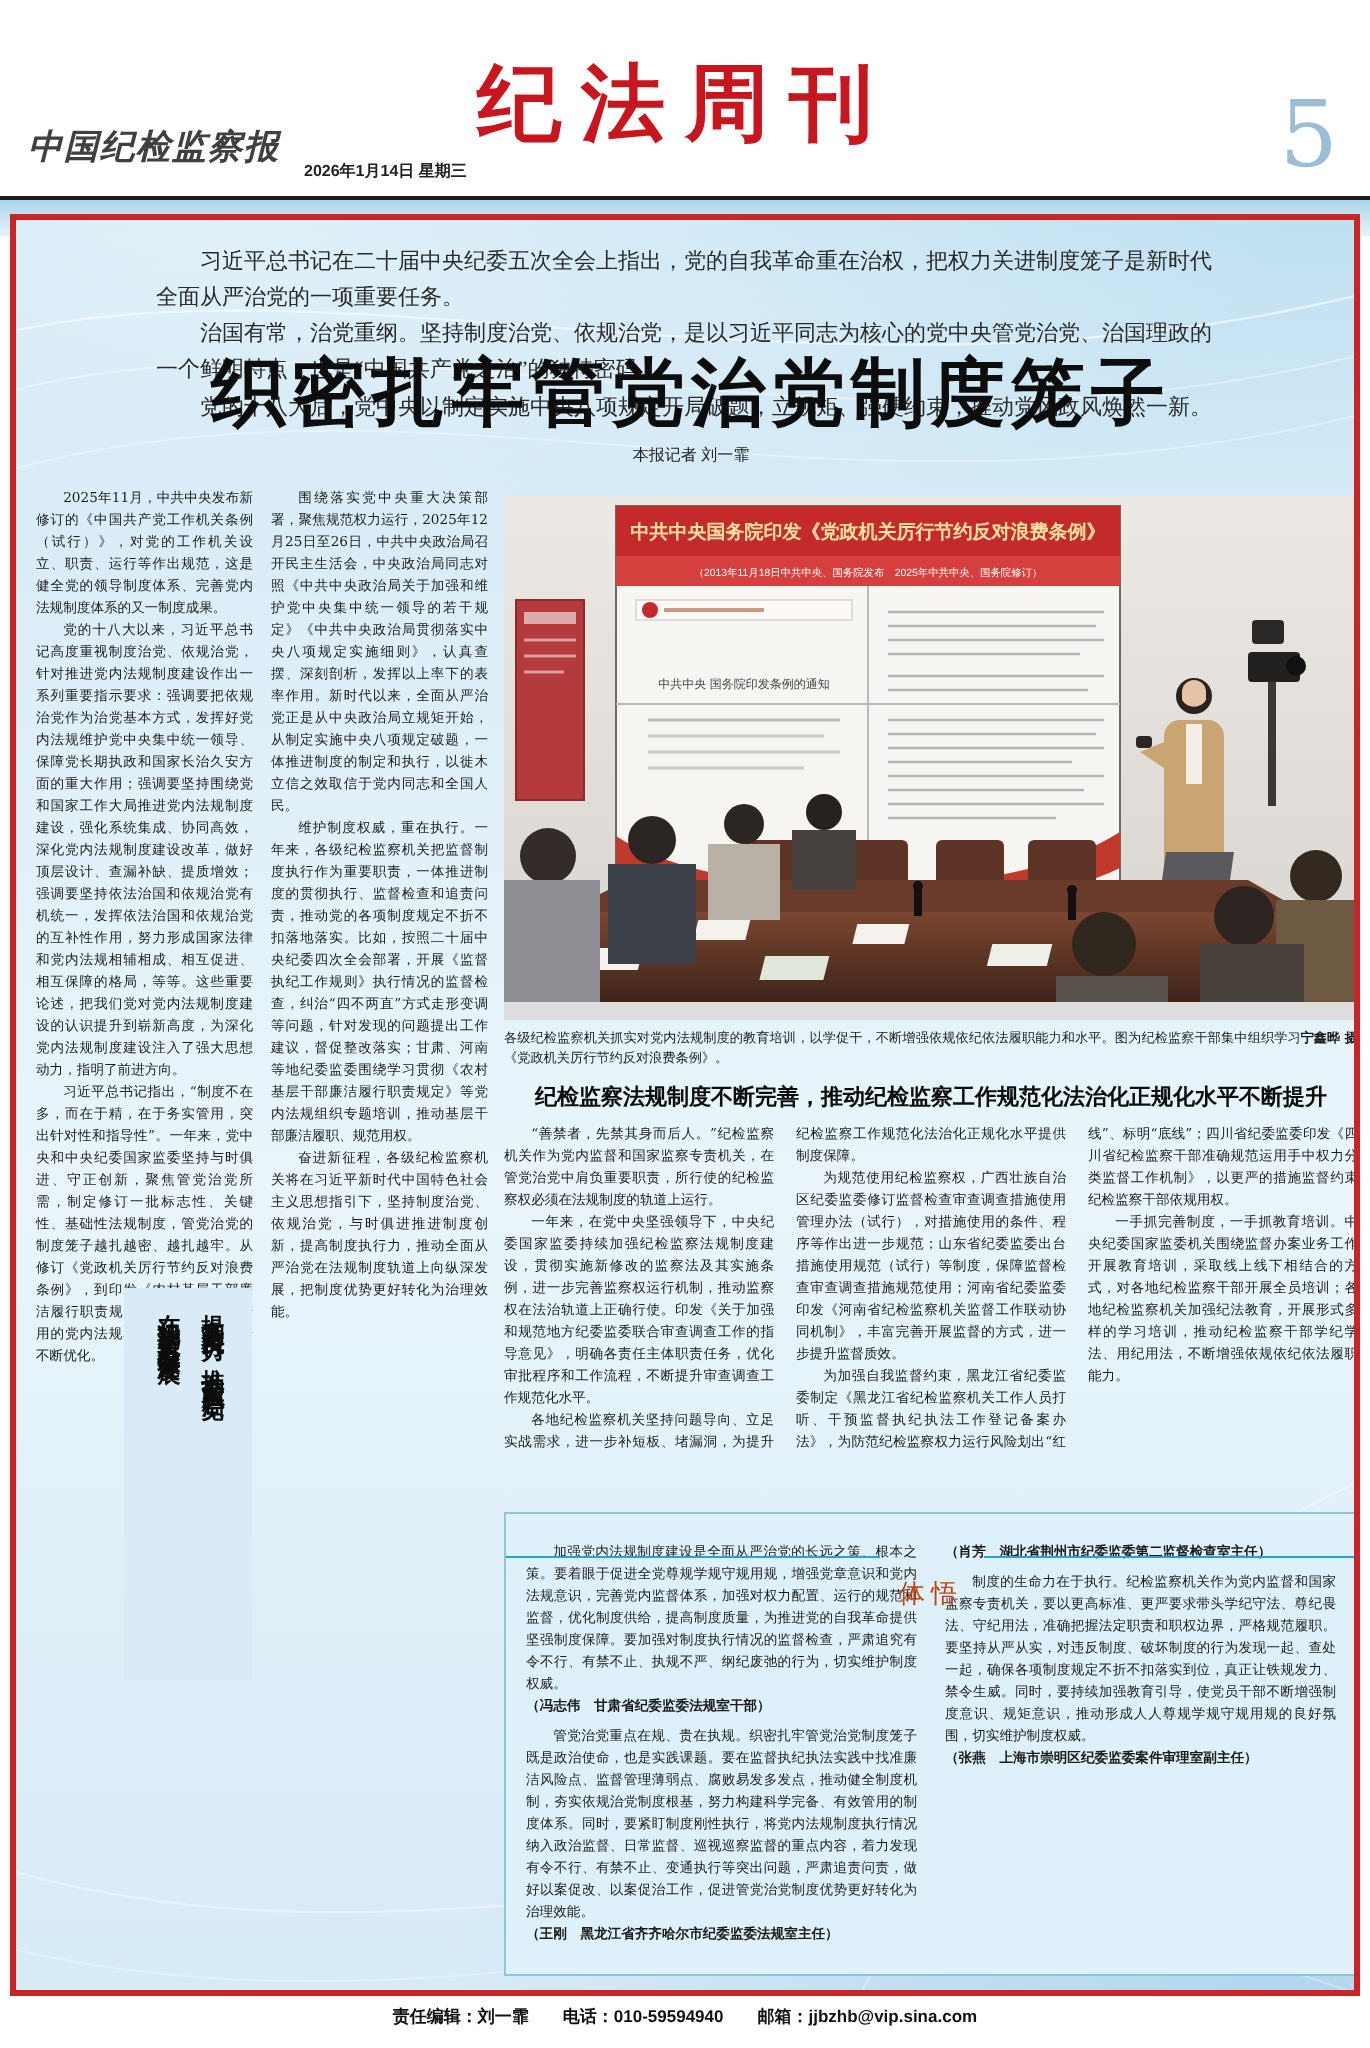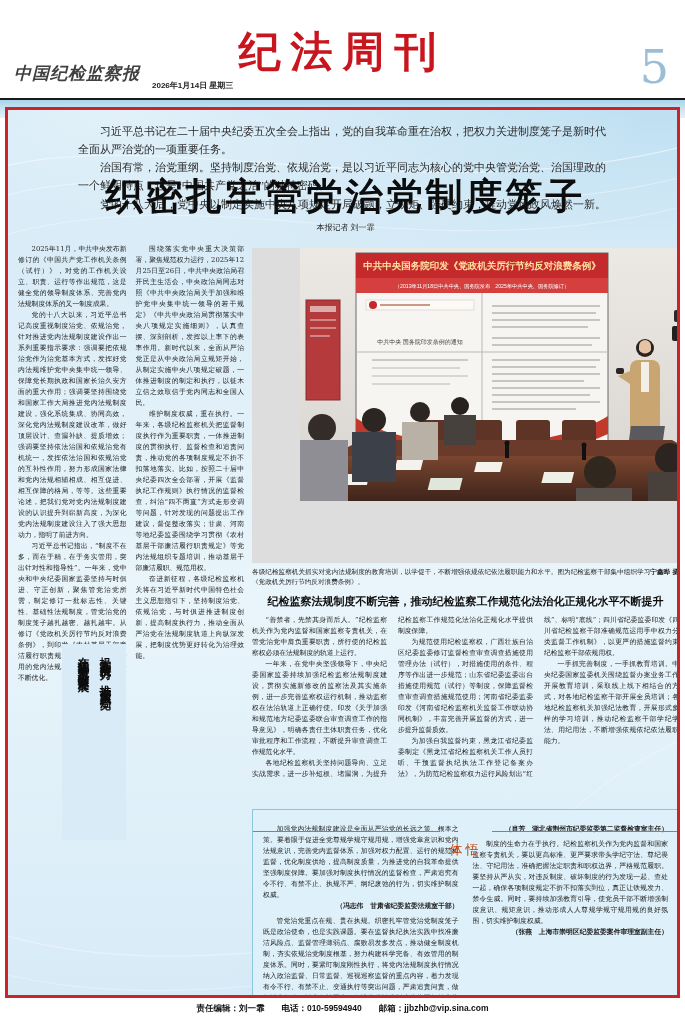--- a/index.html
+++ b/index.html
@@ -52,36 +52,36 @@
     line-height:1.5; margin-bottom:8px; }
   .left-body { column-count:2; column-gap:9px; height:694px; }
   .v-inset { position:absolute; top:400px; left:44px; width:64px; height:196px;
     background:#d8ebf7; display:flex; flex-direction:row; justify-content:center; gap:7px;
     padding:4px 2px; }
   .v-inset span { writing-mode:vertical-rl; font-size:11.5px; font-weight:bold; color:#0d0d0d;
     letter-spacing:2px; }
 
   
   .right-region { position:absolute; top:138px; left:244px; width:427px; height:744px; }
-  .photo-wrap { width:427px; height:315px; background:#ddd;padding-left:48px; }
+  .photo-wrap { width:427px; height:262px; background:#ddd; }
   .photo-caption { margin-top:4px; font-size:6.6px; line-height:1.55; color:#1c1c1c;
     text-align:justify; font-family:"DejaVu Serif", serif; }
   .photo-caption .credit { float:right; font-weight:bold; }
   .mid-header { margin-top:7px; font-size:11px; font-weight:bold; color:#0d0d0d; text-align:center; }
   .mid-body { margin-top:6px; column-count:3; column-gap:11px; height:186px; overflow:hidden; }
 
   
   .tiwu-box { position:relative; margin-top:8px; border:1px solid #8cc6de; background:#def0f9;
     height:232px; padding:14px 10px 8px 10px; }
   .tiwu-title-row { position:absolute; top:-7px; left:0; width:100%; display:flex; align-items:center; }
   .tiwu-line { flex:1; height:1px; background:#27a3cf; }
   .tiwu-title { padding:0 10px; font-size:13px; font-weight:normal; color:#c2410c; letter-spacing:3px;margin-top:38px; }
   .tiwu-body { column-count:2; column-gap:14px; height:206px; overflow:hidden; }
   .tiwu-item { break-inside:avoid-column; margin-bottom:4px; }
-  .tiwu-author { text-align:right; font-weight:bold; font-size:6.8px; color:#1c1c1c;
+  .tiwu-author { font-weight:bold; font-size:6.8px; color:#1c1c1c;
     font-family:"DejaVu Serif", serif; }
 
   
   .footer { position:absolute; top:1003px; left:0; width:685px; text-align:center;
     font-size:8.5px; font-weight:bold; color:#111; }
 </style>
 </head>
 <body>
 
 <div class="page">

